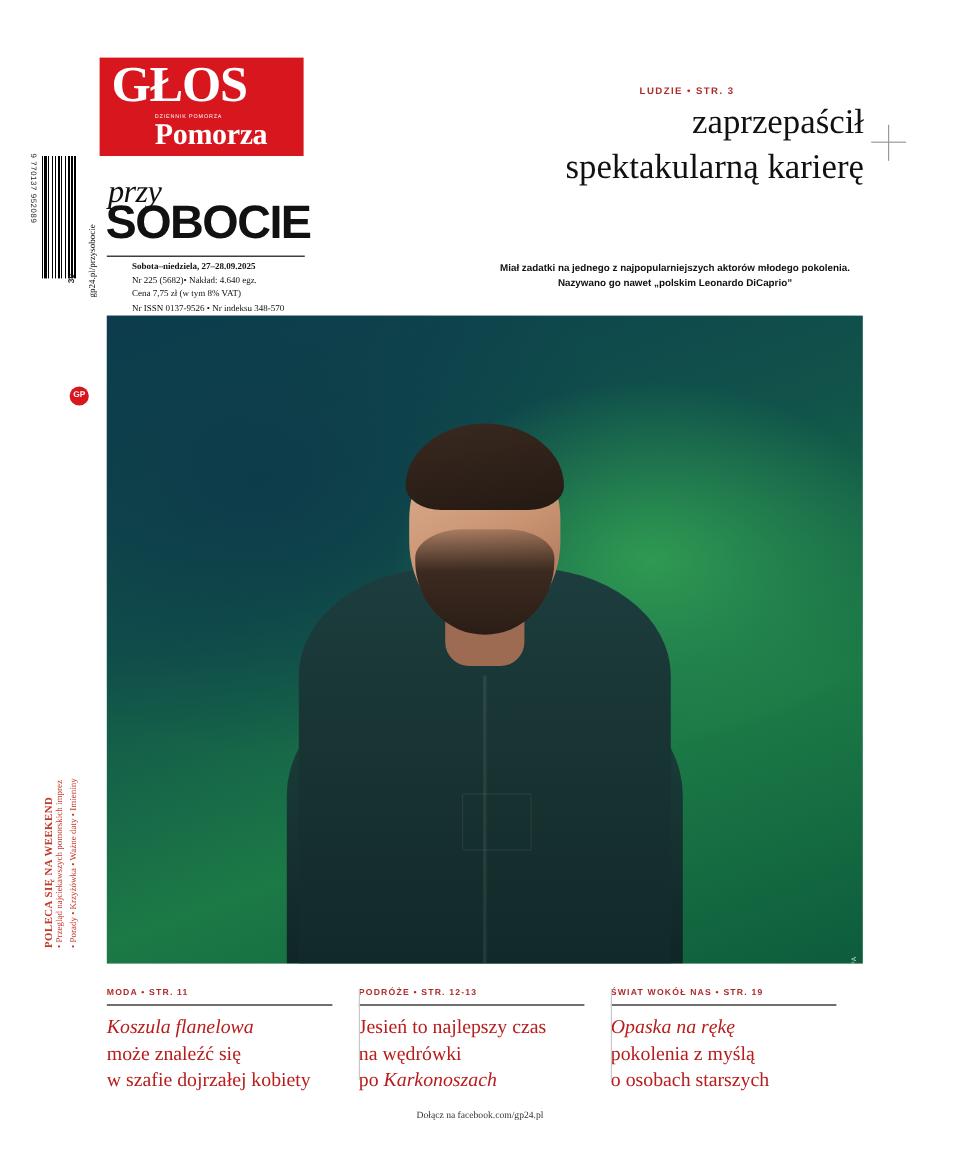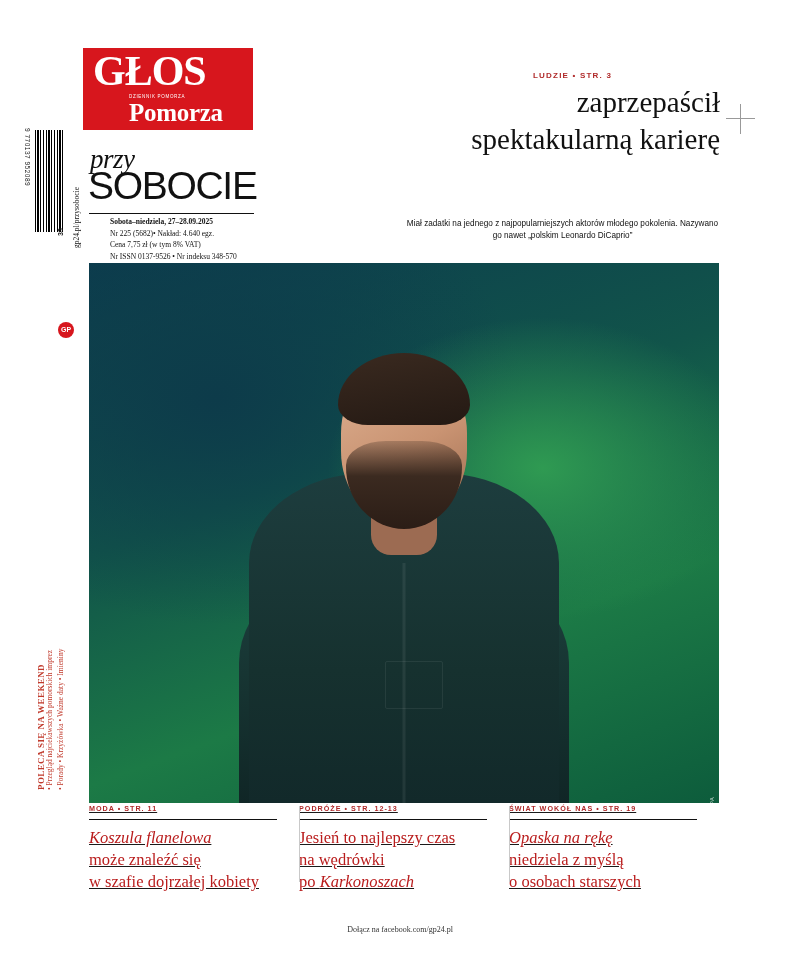--- a/index.html
+++ b/index.html
@@ -67,21 +67,21 @@
     font-style: italic;
     font-size: 27px;
     color: #111;
     letter-spacing: -0.5px;
   }
   .kicker-sobocie {
     position: absolute;
     left: 88px;
     top: 164px;
     font-family: "Liberation Sans", sans-serif;
-    font-weight: normal;
+    font-weight: bold;
     font-size: 39px;
     letter-spacing: -1.3px;
     color: #111;
   }
   .issue-rule {
     position: absolute;
     left: 89px;
     top: 213px;
     width: 165px;
     height: 1px;
@@ -218,21 +218,21 @@
     color: #111;
   }
   .lead-head .it { font-style: italic; }
   .lead-deck {
     position: absolute;
     left: 405px;
     top: 218px;
     width: 315px;
     text-align: center;
     font-family: "Liberation Sans", sans-serif;
-    font-weight: normal;
+    font-weight: bold;
     font-size: 8.2px;
     line-height: 1.5;
     color: #111;
   }
   .crop-mark-v {
     position: absolute;
     left: 740px;
     top: 104px;
     width: 1px;
     height: 30px;
@@ -349,24 +349,23 @@
     letter-spacing: 0.4px;
     transform: rotate(-90deg);
     transform-origin: 100% 100%;
     white-space: nowrap;
   }
 
   
   .teasers {
     position: absolute;
     left: 89px;
-    top: 804px;
+    top: 822px;
     width: 630px;
     display: flex;
-    text-decoration: underline;
   }
   .teaser {
     width: 210px;
     padding-right: 22px;
     position: relative;
   }
   .teaser + .teaser { }
   .teaser + .teaser::before {
     content: "";
     position: absolute;
@@ -485,21 +484,21 @@
         <div>na wędrówki</div>
         <div>po <span class="it">Karkonoszach</span></div>
       </div>
     </div>
 
     <div class="teaser">
       <div class="teaser-kicker">ŚWIAT WOKÓŁ NAS • STR. 19</div>
       <div class="teaser-rule"></div>
       <div class="teaser-head">
         <div class="it">Opaska na rękę</div>
-        <div>niedziela z myślą</div>
+        <div>pokolenia z myślą</div>
         <div>o osobach starszych</div>
       </div>
     </div>
 
   </div>
 
   <div class="footer-note">Dołącz na facebook.com/gp24.pl</div>
 
 </div>
 

